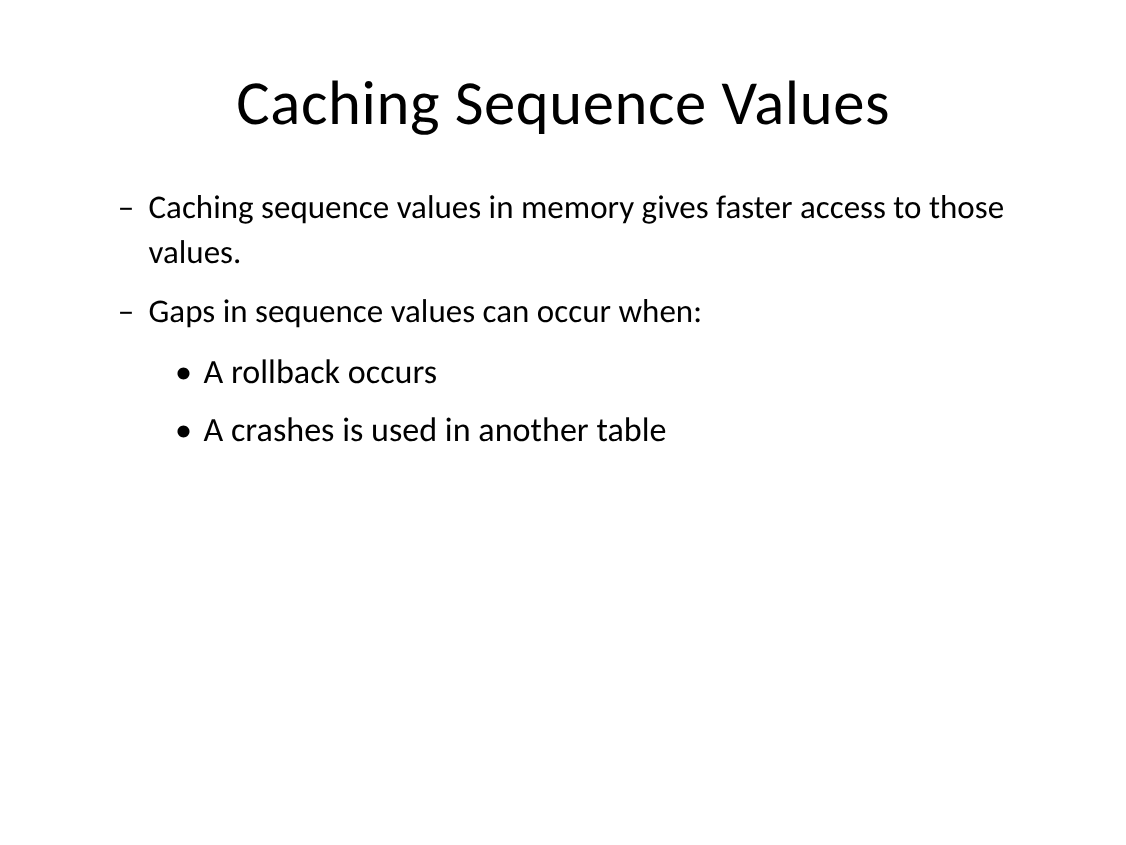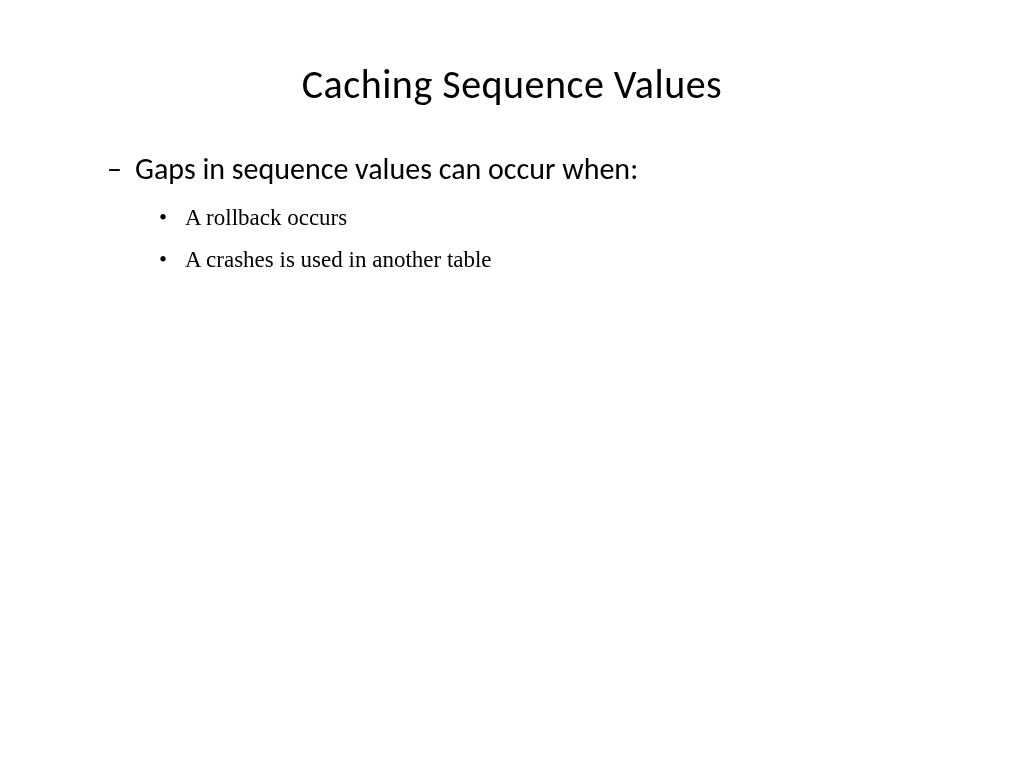--- a/index.html
+++ b/index.html
@@ -9,21 +9,21 @@
     }
     body {
       width: 1024px;
       height: 768px;
       background: #ffffff;
       font-family: Calibri, 'Segoe UI', Arial, sans-serif;
       color: #000000;
       padding: 60px 90px 50px 90px;
     }
     .title {
-      font-size: 40px;
+      font-size: 57px;
       font-weight: 400;
       text-align: center;
       margin-bottom: 40px;
       letter-spacing: 0.5px;
     }
     .level1 {
       list-style: none;
       padding-left: 45px;
     }
     .level1 > li {
@@ -37,40 +37,42 @@
       position: absolute;
       left: -28px;
       top: 0;
     }
     .level2 {
       list-style: none;
       padding-left: 50px;
       margin-top: 12px;
     }
     .level2 > li {
-      font-size: 23px;
+      font-size: 31px;
       line-height: 1.4;
       margin-bottom: 10px;
       position: relative;
-      font-family: Liberation Serif, serif;
     }
     .level2 > li::before {
       content: "•";
       position: absolute;
       left: -26px;
       top: 0;
     }
   </style>
 </head>
 <body>
 
 <h1 class="title">Caching Sequence Values</h1>
 
 <ul class="level1">
   <li>
+    <span>Caching sequence values in memory gives faster access to those values.</span>
+  </li>
+  <li>
     <span>Gaps in sequence values can occur when:</span>
     <ul class="level2">
       <li>
         <span>A rollback occurs</span>
       </li>
       <li>
         <span>A crashes is used in another table</span>
       </li>
     </ul>
   </li>

